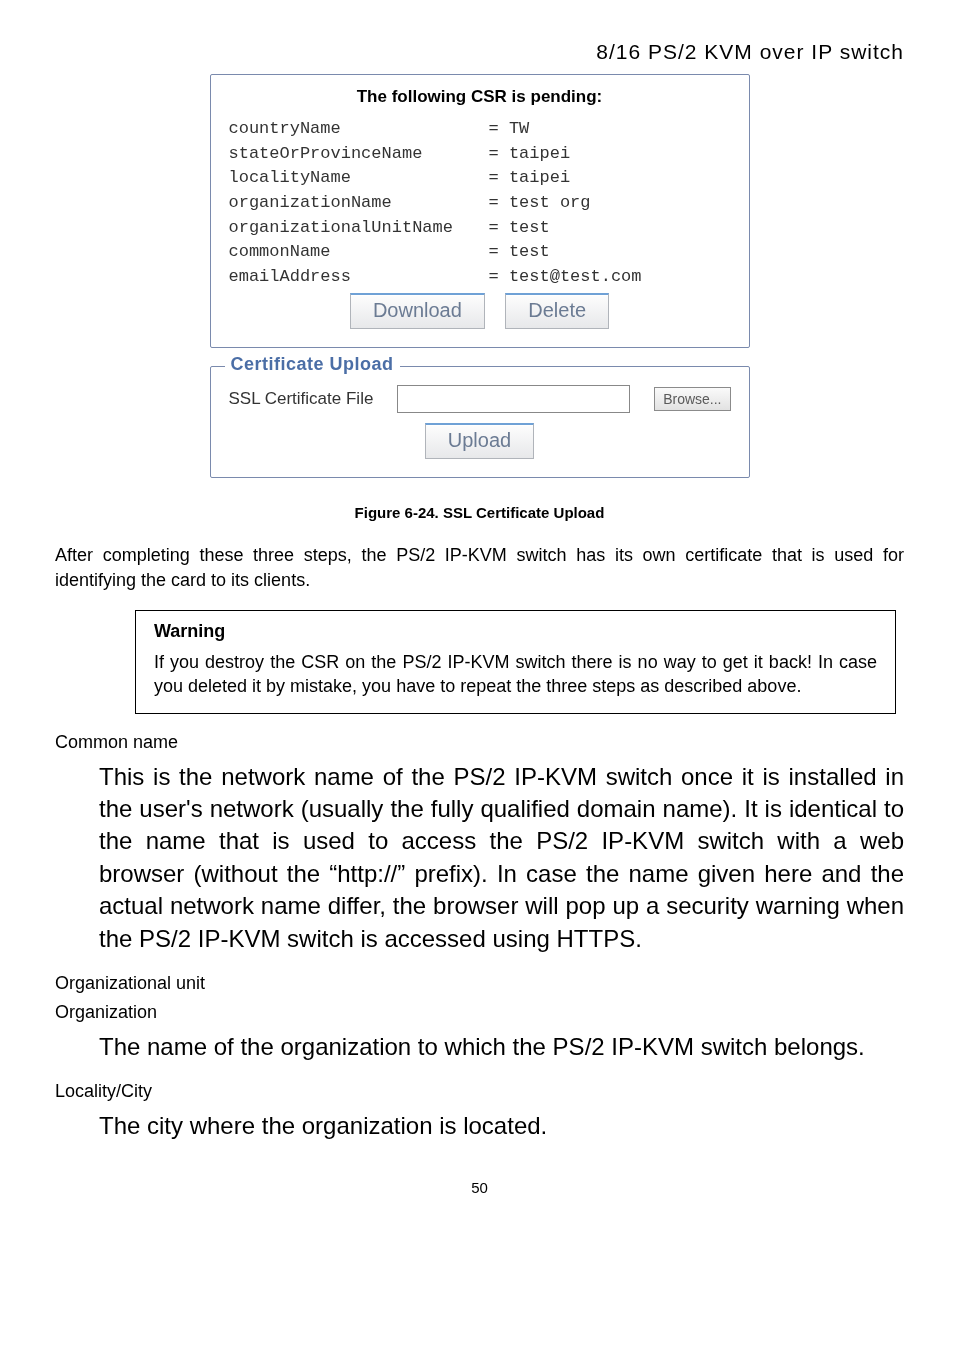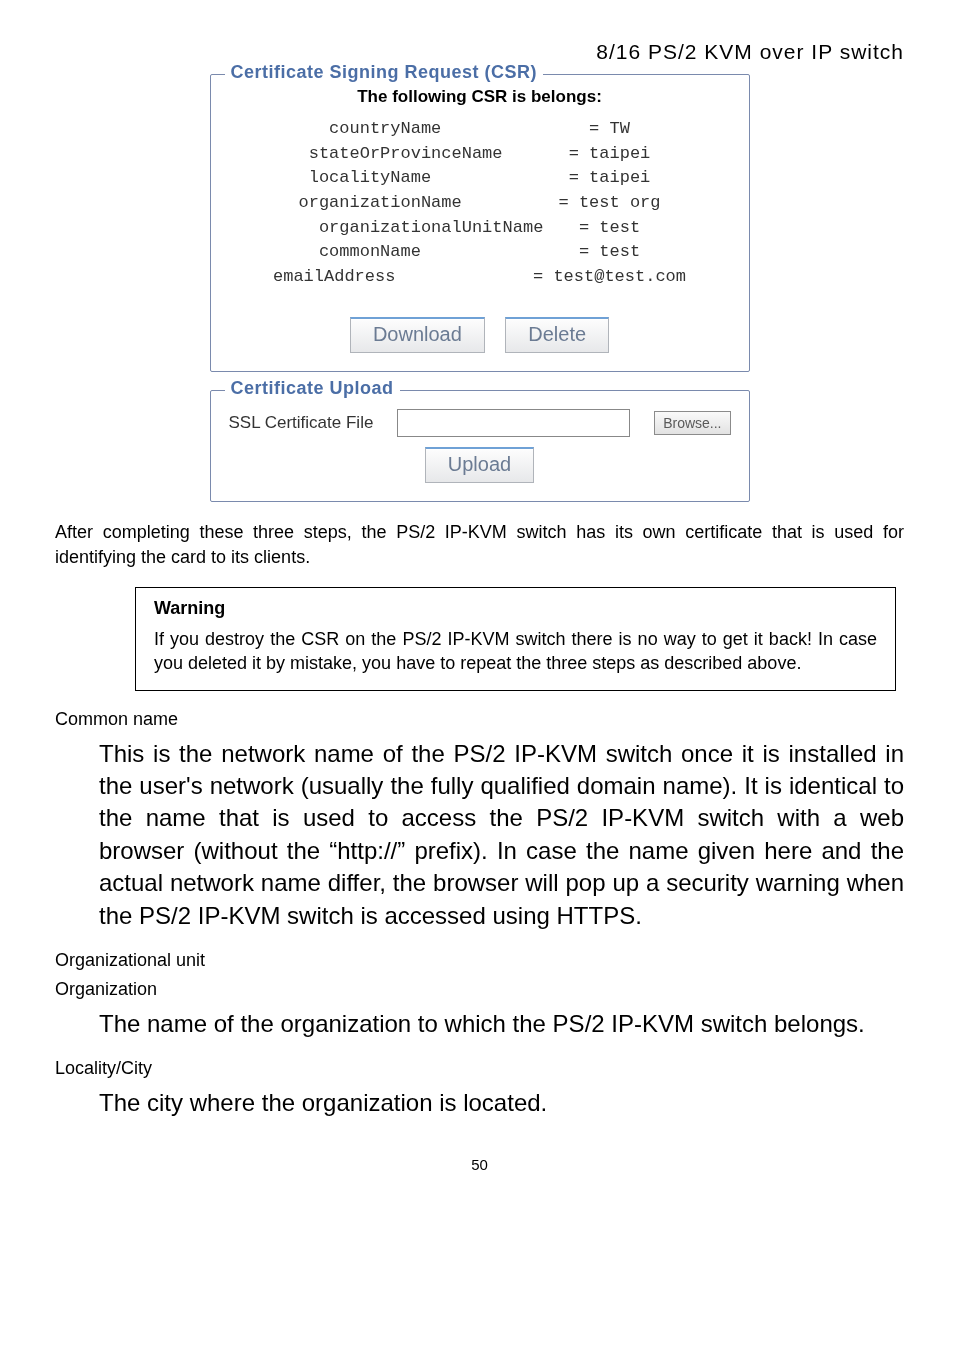--- a/index.html
+++ b/index.html
@@ -4,24 +4,24 @@
 <style>
 * { box-sizing: border-box; margin: 0; padding: 0; }
 body { font-family: Arial, Helvetica, sans-serif; background: #fff; color: #000; width: 954px; }
 .page { padding: 40px 50px 40px 55px; }
 .header-line { text-align: right; font-size: 21px; margin-bottom: 10px; letter-spacing: 1px; }
 
 .fieldset { border: 1px solid #7a8aad; border-radius: 2px; width: 540px; margin-left: auto; margin-right: auto; position: relative; padding: 12px 18px 18px 18px; margin-bottom: 18px; }
 .fieldset-legend { position: absolute; top: -13px; left: 14px; background: #fff; padding: 0 6px; font-size: 18px; font-weight: bold; color: #4b6ea6; font-family: Verdana, Geneva, sans-serif; letter-spacing: 0.5px; }
 .subheading { text-align: center; font-weight: bold; font-size: 17px; margin-bottom: 10px; font-family: Verdana, Geneva, sans-serif; }
 .kv-table { font-family: "Courier New", monospace; font-size: 17px; color: #333; }
-.kv-row { display: flex; line-height: 1.45; justify-content: center; }
+.kv-row { display: flex; line-height: 1.45; }
 .kv-key { width: 260px; }
 .kv-val { }
-.btn-row { text-align: center; margin-top: 28px; }
+.btn-row { text-align: center; margin-top: 4px; }
 .ui-btn { display: inline-block; background: linear-gradient(to bottom, #fdfdfd, #e7e8ea); border: 1px solid #b0b4ba; border-top: 2px solid #6fa1d6; color: #6b7b93; font-family: Verdana, Geneva, sans-serif; font-size: 20px; padding: 4px 22px 6px 22px; margin: 0 8px; box-shadow: inset 0 1px 0 #fff; cursor: pointer; }
 
 .upload-row { display: flex; align-items: center; gap: 24px; margin-top: 6px; }
 .upload-label { font-family: Verdana, Geneva, sans-serif; font-size: 17px; color: #333; }
 .upload-input { flex: 1; height: 28px; border: 1px solid #888; background: #fff; }
 .browse-btn { background: linear-gradient(to bottom, #fafafa, #e2e2e2); border: 1px solid #8b8b8b; font-family: Verdana, Geneva, sans-serif; font-size: 14px; padding: 3px 8px; color: #5a5a5a; cursor: pointer; }
 .upload-btn-row { text-align: center; margin-top: 10px; }
 
 .figure-caption { text-align: center; font-weight: bold; font-size: 15px; margin: 26px 0 22px 0; }
 .para { font-size: 18px; line-height: 1.35; text-align: justify; margin-bottom: 18px; }
@@ -35,22 +35,21 @@
 
 .footer-pagenum { text-align: center; font-size: 15px; margin-top: 36px; color: #000; }
 </style>
 </head>
 <body>
 <div class="page">
 
 <div class="header-line">8/16 PS/2 KVM over IP switch</div>
 
 <div class="fieldset">
-  <div class="fieldset-legend">Certificate Signing Request (CSR)</div>
-  <div class="subheading">The following CSR is belongs:</div>
+  <div class="subheading">The following CSR is pending:</div>
   <div class="kv-table">
     <div class="kv-row">
           <span class="kv-key">countryName</span>
           <span class="kv-val">= TW</span>
         </div>
     <div class="kv-row">
           <span class="kv-key">stateOrProvinceName</span>
           <span class="kv-val">= taipei</span>
         </div>
     <div class="kv-row">
@@ -85,20 +84,21 @@
   <div class="upload-row">
     <span class="upload-label">SSL Certificate File</span>
     <input class="upload-input" type="text" style="">
     <button class="browse-btn">Browse...</button>
   </div>
   <div class="upload-btn-row">
     <button class="ui-btn">Upload</button>
   </div>
 </div>
 
+<div class="figure-caption">Figure 6-24. SSL Certificate Upload</div>
 
 <p class="para">After completing these three steps, the PS/2 IP-KVM switch has its own certificate that is used for identifying the card to its clients.</p>
 
 <div class="warning-box">
   <div class="warning-title">Warning</div>
   <div class="warning-text">If you destroy the CSR on the PS/2 IP-KVM switch there is no way to get it back! In case you deleted it by mistake, you have to repeat the three steps as described above.</div>
 </div>
 
 <div class="term">Common name</div>
 <div class="defn">This is the network name of the PS/2 IP-KVM switch once it is installed in the user's network (usually the fully qualified domain name). It is identical to the name that is used to access the PS/2 IP-KVM switch with a web browser (without the “http://” prefix). In case the name given here and the actual network name differ, the browser will pop up a security warning when the PS/2 IP-KVM switch is accessed using HTTPS.</div>

